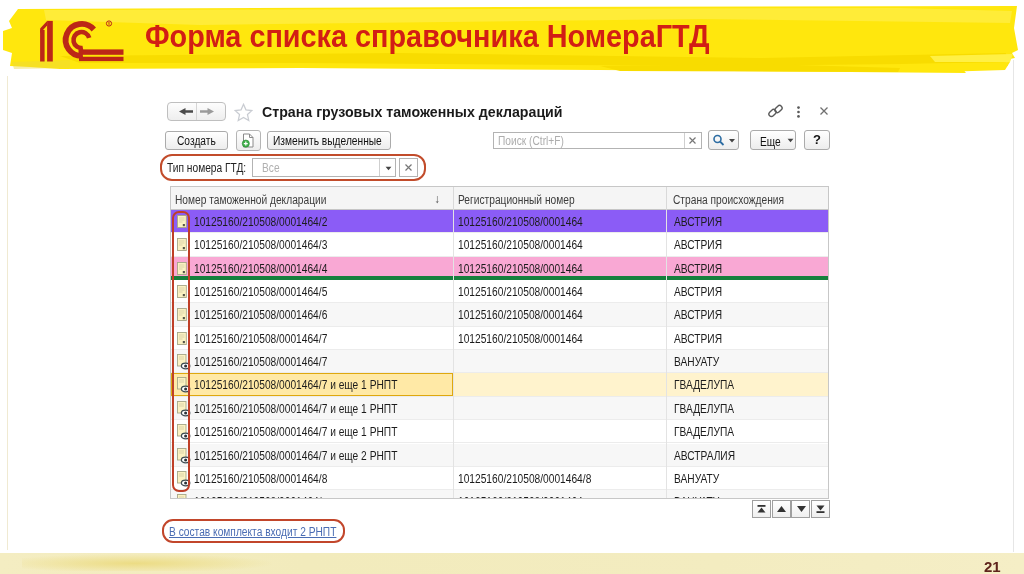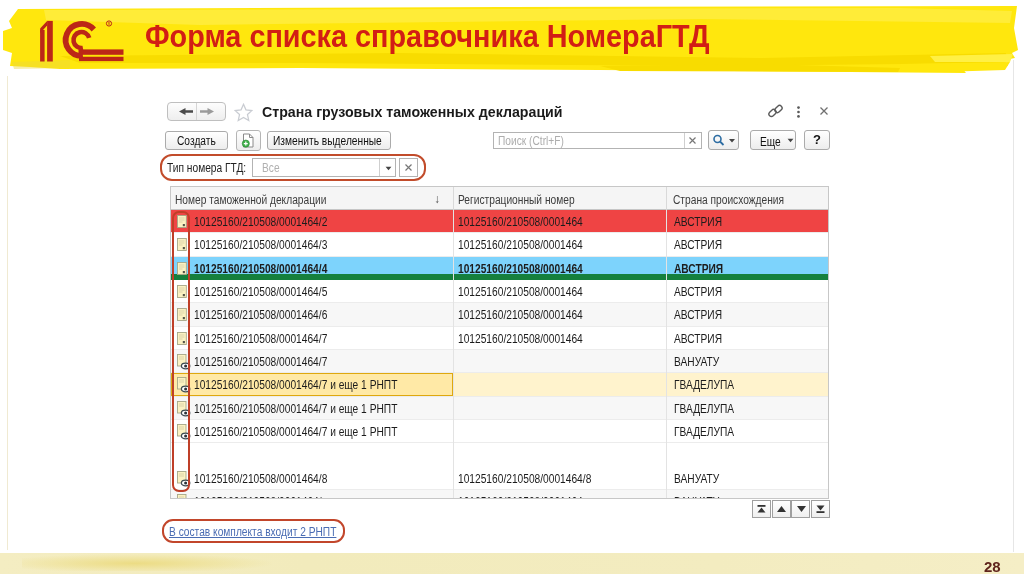--- a/index.html
+++ b/index.html
@@ -117,21 +117,21 @@
   <div class="abs" style="left:0;top:22px;width:659px;height:1px;background:#c6c6c6;"></div>
   <div class="t" style="left:4px;top:6px;color:#3c3c3c;">Номер таможенной декларации</div>
   <div class="abs" style="left:263px;top:5px;font-size:12px;color:#555;">↓</div>
   <div class="t" style="left:287px;top:6px;color:#3c3c3c;">Регистрационный номер</div>
   <div class="t" style="left:501.5px;top:6px;color:#3c3c3c;">Страна происхождения</div>
   <div class="abs" style="left:282px;top:0;width:1px;height:23px;background:#d9d9d9;"></div>
   <div class="abs" style="left:495px;top:0;width:1px;height:23px;background:#d9d9d9;"></div>
 </div>
 
 <div class="abs" style="left:171px;top:210px;width:657px;height:288px;overflow:hidden;" id="rows">
-    <div style="position:absolute;left:0;top:0px;width:657px;height:23.35px;background:#ef4444;border-bottom:1px solid #ececec;box-sizing:border-box;">
+    <div style="position:absolute;left:0;top:0px;width:657px;height:23.35px;background:#8b5cf6;border-bottom:1px solid #ececec;box-sizing:border-box;">
       <div style="position:absolute;left:3px;top:0px;width:20px;height:23px;">
         <svg width="12" height="15" viewBox="0 0 12 15" style="position:absolute;left:3px;top:5px;">
           <rect x="0.5" y="0.5" width="8.8" height="12" fill="#fbf2c2" stroke="#a6a687" stroke-width="0.9"></rect>
           <path d="M2,3 L7.5,3 M2,5 L7.5,5 M2,7 L5.5,7" stroke="#cfc7a0" stroke-width="0.7"></path>
           <rect x="5.8" y="9" width="2.1" height="2.2" fill="#55554a"></rect>
         </svg>
       </div>
       <div style="position:absolute;top:5px;font-size:12px;color:#1c1c1c;transform:scaleX(.85);transform-origin:0 50%;white-space:nowrap;left:23px;">10125160/210508/0001464/2</div>
       <div style="position:absolute;top:5px;font-size:12px;color:#1c1c1c;transform:scaleX(.85);transform-origin:0 50%;white-space:nowrap;left:287px;">10125160/210508/0001464</div>
       <div style="position:absolute;top:5px;font-size:12px;color:#1c1c1c;transform:scaleX(.85);transform-origin:0 50%;white-space:nowrap;left:502.5px;">АВСТРИЯ</div>
@@ -141,21 +141,21 @@
         <svg width="12" height="15" viewBox="0 0 12 15" style="position:absolute;left:3px;top:5px;">
           <rect x="0.5" y="0.5" width="8.8" height="12" fill="#fbf2c2" stroke="#a6a687" stroke-width="0.9"></rect>
           <path d="M2,3 L7.5,3 M2,5 L7.5,5 M2,7 L5.5,7" stroke="#cfc7a0" stroke-width="0.7"></path>
           <rect x="5.8" y="9" width="2.1" height="2.2" fill="#55554a"></rect>
         </svg>
       </div>
       <div style="position:absolute;top:5px;font-size:12px;color:#1c1c1c;transform:scaleX(.85);transform-origin:0 50%;white-space:nowrap;left:23px;">10125160/210508/0001464/3</div>
       <div style="position:absolute;top:5px;font-size:12px;color:#1c1c1c;transform:scaleX(.85);transform-origin:0 50%;white-space:nowrap;left:287px;">10125160/210508/0001464</div>
       <div style="position:absolute;top:5px;font-size:12px;color:#1c1c1c;transform:scaleX(.85);transform-origin:0 50%;white-space:nowrap;left:502.5px;">АВСТРИЯ</div>
     </div>
-    <div style="position:absolute;left:0;top:46.7px;width:657px;height:23.35px;background:#7dd3fc;border-bottom:6px solid #15803d;box-sizing:border-box;font-weight:bold;">
+    <div style="position:absolute;left:0;top:46.7px;width:657px;height:23.35px;background:#f9a8d4;border-bottom:4px solid #15803d;box-sizing:border-box;">
       <div style="position:absolute;left:3px;top:0px;width:20px;height:23px;">
         <svg width="12" height="15" viewBox="0 0 12 15" style="position:absolute;left:3px;top:5px;">
           <rect x="0.5" y="0.5" width="8.8" height="12" fill="#fbf2c2" stroke="#a6a687" stroke-width="0.9"></rect>
           <path d="M2,3 L7.5,3 M2,5 L7.5,5 M2,7 L5.5,7" stroke="#cfc7a0" stroke-width="0.7"></path>
           <rect x="5.8" y="9" width="2.1" height="2.2" fill="#55554a"></rect>
         </svg>
       </div>
       <div style="position:absolute;top:5px;font-size:12px;color:#1c1c1c;transform:scaleX(.85);transform-origin:0 50%;white-space:nowrap;left:23px;">10125160/210508/0001464/4</div>
       <div style="position:absolute;top:5px;font-size:12px;color:#1c1c1c;transform:scaleX(.85);transform-origin:0 50%;white-space:nowrap;left:287px;">10125160/210508/0001464</div>
       <div style="position:absolute;top:5px;font-size:12px;color:#1c1c1c;transform:scaleX(.85);transform-origin:0 50%;white-space:nowrap;left:502.5px;">АВСТРИЯ</div>
@@ -237,20 +237,32 @@
       <div style="position:absolute;left:3px;top:0px;width:20px;height:23px;">
         <svg width="16" height="17" viewBox="0 0 16 17" style="position:absolute;left:3px;top:4px;">
           <rect x="0.5" y="0.5" width="8.5" height="11.5" fill="#fbf2c2" stroke="#a6a687" stroke-width="0.9"></rect>
           <path d="M2,3 L7,3 M2,5 L7,5" stroke="#cfc7a0" stroke-width="0.7"></path>
           <ellipse cx="8.6" cy="12" rx="4.2" ry="2.8" fill="#fff" stroke="#3d4b52" stroke-width="1.3"></ellipse>
           <circle cx="8.6" cy="12" r="1.5" fill="#2b3338"></circle>
         </svg>
       </div>
       <div style="position:absolute;top:5px;font-size:12px;color:#1c1c1c;transform:scaleX(.85);transform-origin:0 50%;white-space:nowrap;left:23px;">10125160/210508/0001464/7 и еще 1 РНПТ</div>
       <div style="position:absolute;top:5px;font-size:12px;color:#1c1c1c;transform:scaleX(.85);transform-origin:0 50%;white-space:nowrap;left:502.5px;">ГВАДЕЛУПА</div>
+    </div>
+    <div style="position:absolute;left:0;top:233.5px;width:657px;height:23.35px;background:#f7f7f7;border-bottom:1px solid #ececec;box-sizing:border-box;">
+      <div style="position:absolute;left:3px;top:0px;width:20px;height:23px;">
+        <svg width="16" height="17" viewBox="0 0 16 17" style="position:absolute;left:3px;top:4px;">
+          <rect x="0.5" y="0.5" width="8.5" height="11.5" fill="#fbf2c2" stroke="#a6a687" stroke-width="0.9"></rect>
+          <path d="M2,3 L7,3 M2,5 L7,5" stroke="#cfc7a0" stroke-width="0.7"></path>
+          <ellipse cx="8.6" cy="12" rx="4.2" ry="2.8" fill="#fff" stroke="#3d4b52" stroke-width="1.3"></ellipse>
+          <circle cx="8.6" cy="12" r="1.5" fill="#2b3338"></circle>
+        </svg>
+      </div>
+      <div style="position:absolute;top:5px;font-size:12px;color:#1c1c1c;transform:scaleX(.85);transform-origin:0 50%;white-space:nowrap;left:23px;">10125160/210508/0001464/7 и еще 2 РНПТ</div>
+      <div style="position:absolute;top:5px;font-size:12px;color:#1c1c1c;transform:scaleX(.85);transform-origin:0 50%;white-space:nowrap;left:502.5px;">АВСТРАЛИЯ</div>
     </div>
     <div style="position:absolute;left:0;top:256.85px;width:657px;height:23.35px;background:#ffffff;border-bottom:1px solid #ececec;box-sizing:border-box;">
       <div style="position:absolute;left:3px;top:0px;width:20px;height:23px;">
         <svg width="16" height="17" viewBox="0 0 16 17" style="position:absolute;left:3px;top:4px;">
           <rect x="0.5" y="0.5" width="8.5" height="11.5" fill="#fbf2c2" stroke="#a6a687" stroke-width="0.9"></rect>
           <path d="M2,3 L7,3 M2,5 L7,5" stroke="#cfc7a0" stroke-width="0.7"></path>
           <ellipse cx="8.6" cy="12" rx="4.2" ry="2.8" fill="#fff" stroke="#3d4b52" stroke-width="1.3"></ellipse>
           <circle cx="8.6" cy="12" r="1.5" fill="#2b3338"></circle>
         </svg>
       </div>
@@ -296,13 +308,13 @@
       <path d="M4.5,5.5 L8.5,0.5 L0.5,0.5 Z" fill="#333"></path>
       <rect x="0.5" y="6.2" width="8" height="1.8" fill="#333"></rect>
     </svg>
 </div>
 
 <div class="abs" style="left:162px;top:519px;width:183px;height:24px;border:2.5px solid #c2462b;border-radius:11px;box-sizing:border-box;"></div>
 <div class="t" style="left:168.5px;top:525px;color:#4a6cb3;text-decoration:underline;">В состав комплекта входит 2 РНПТ</div>
 
 <div class="abs" style="left:0;top:553px;width:1024px;height:21px;background:linear-gradient(90deg,#f4edc2,#f2ebbc 30%,#f3ecc0 70%,#f5eec6);"></div>
 <div class="abs" style="left:22px;top:554px;width:250px;height:17px;background:radial-gradient(ellipse at 45% 55%,#ecdc84 0%,rgba(242,235,188,0) 72%);"></div>
-<div class="abs" style="left:984px;top:558px;font-size:15px;font-weight:bold;color:#5f241c;">28</div>
+<div class="abs" style="left:984px;top:558px;font-size:15px;font-weight:bold;color:#5f241c;">21</div>
 
 </body></html>

